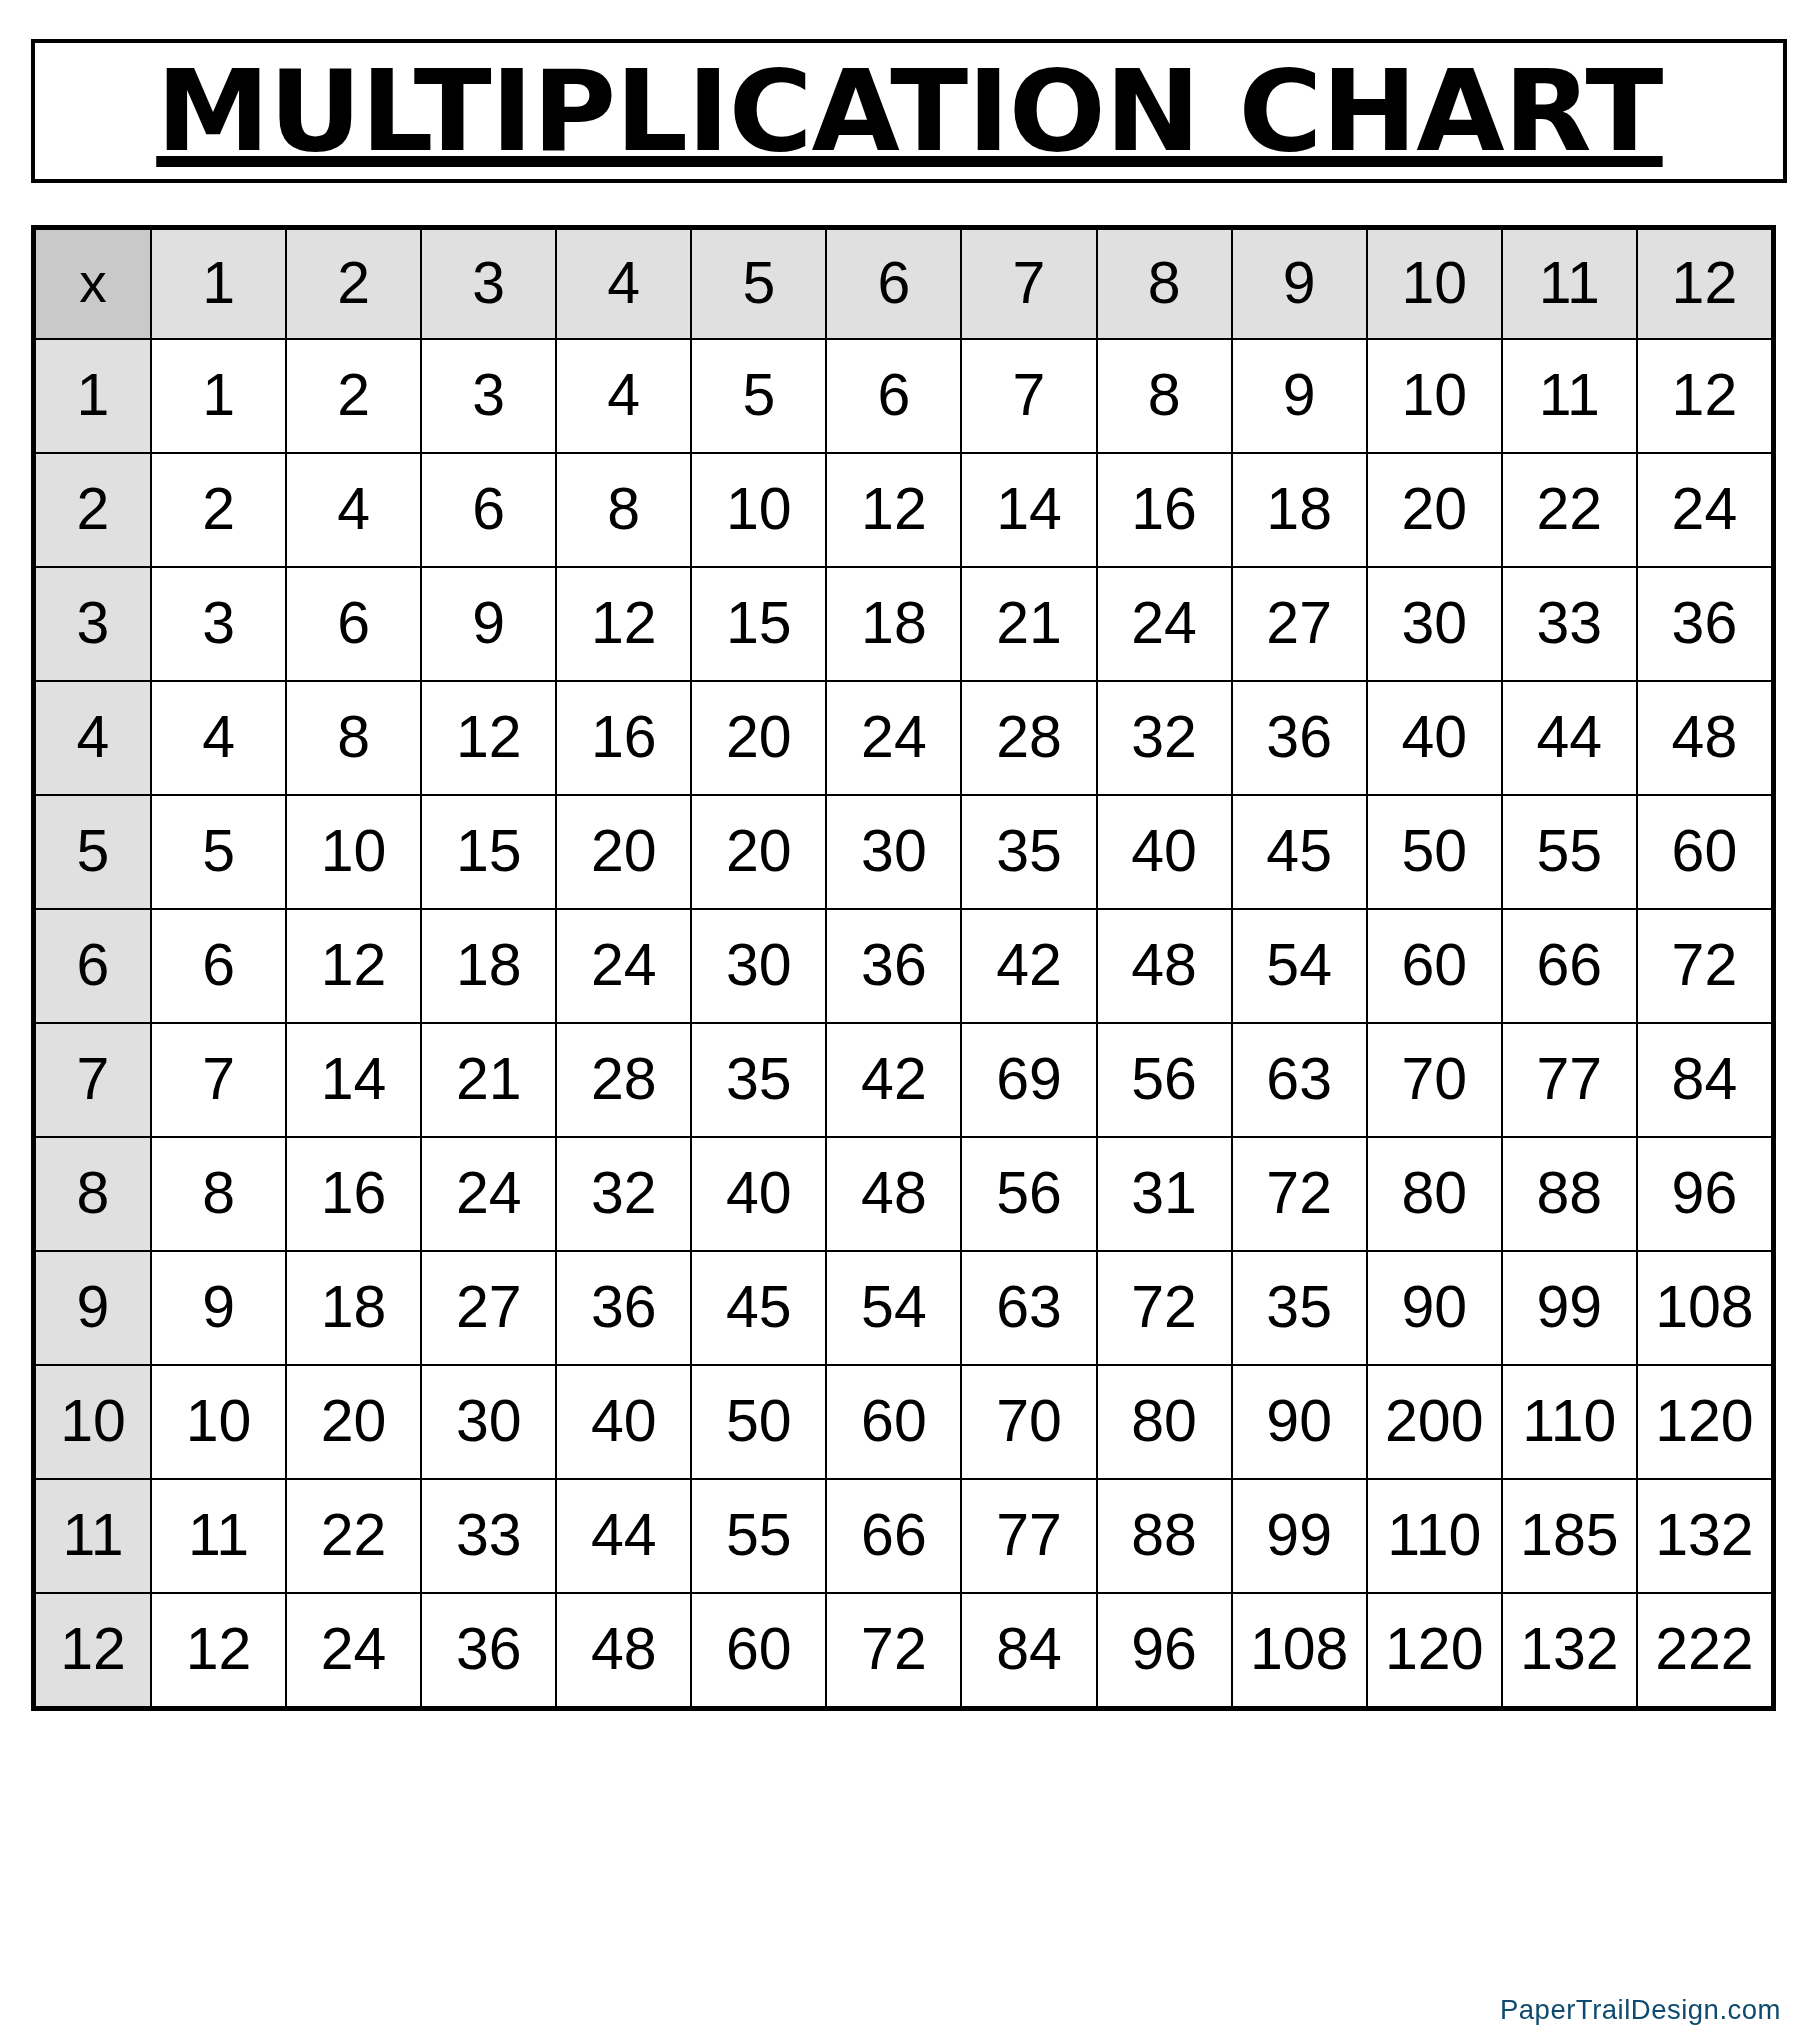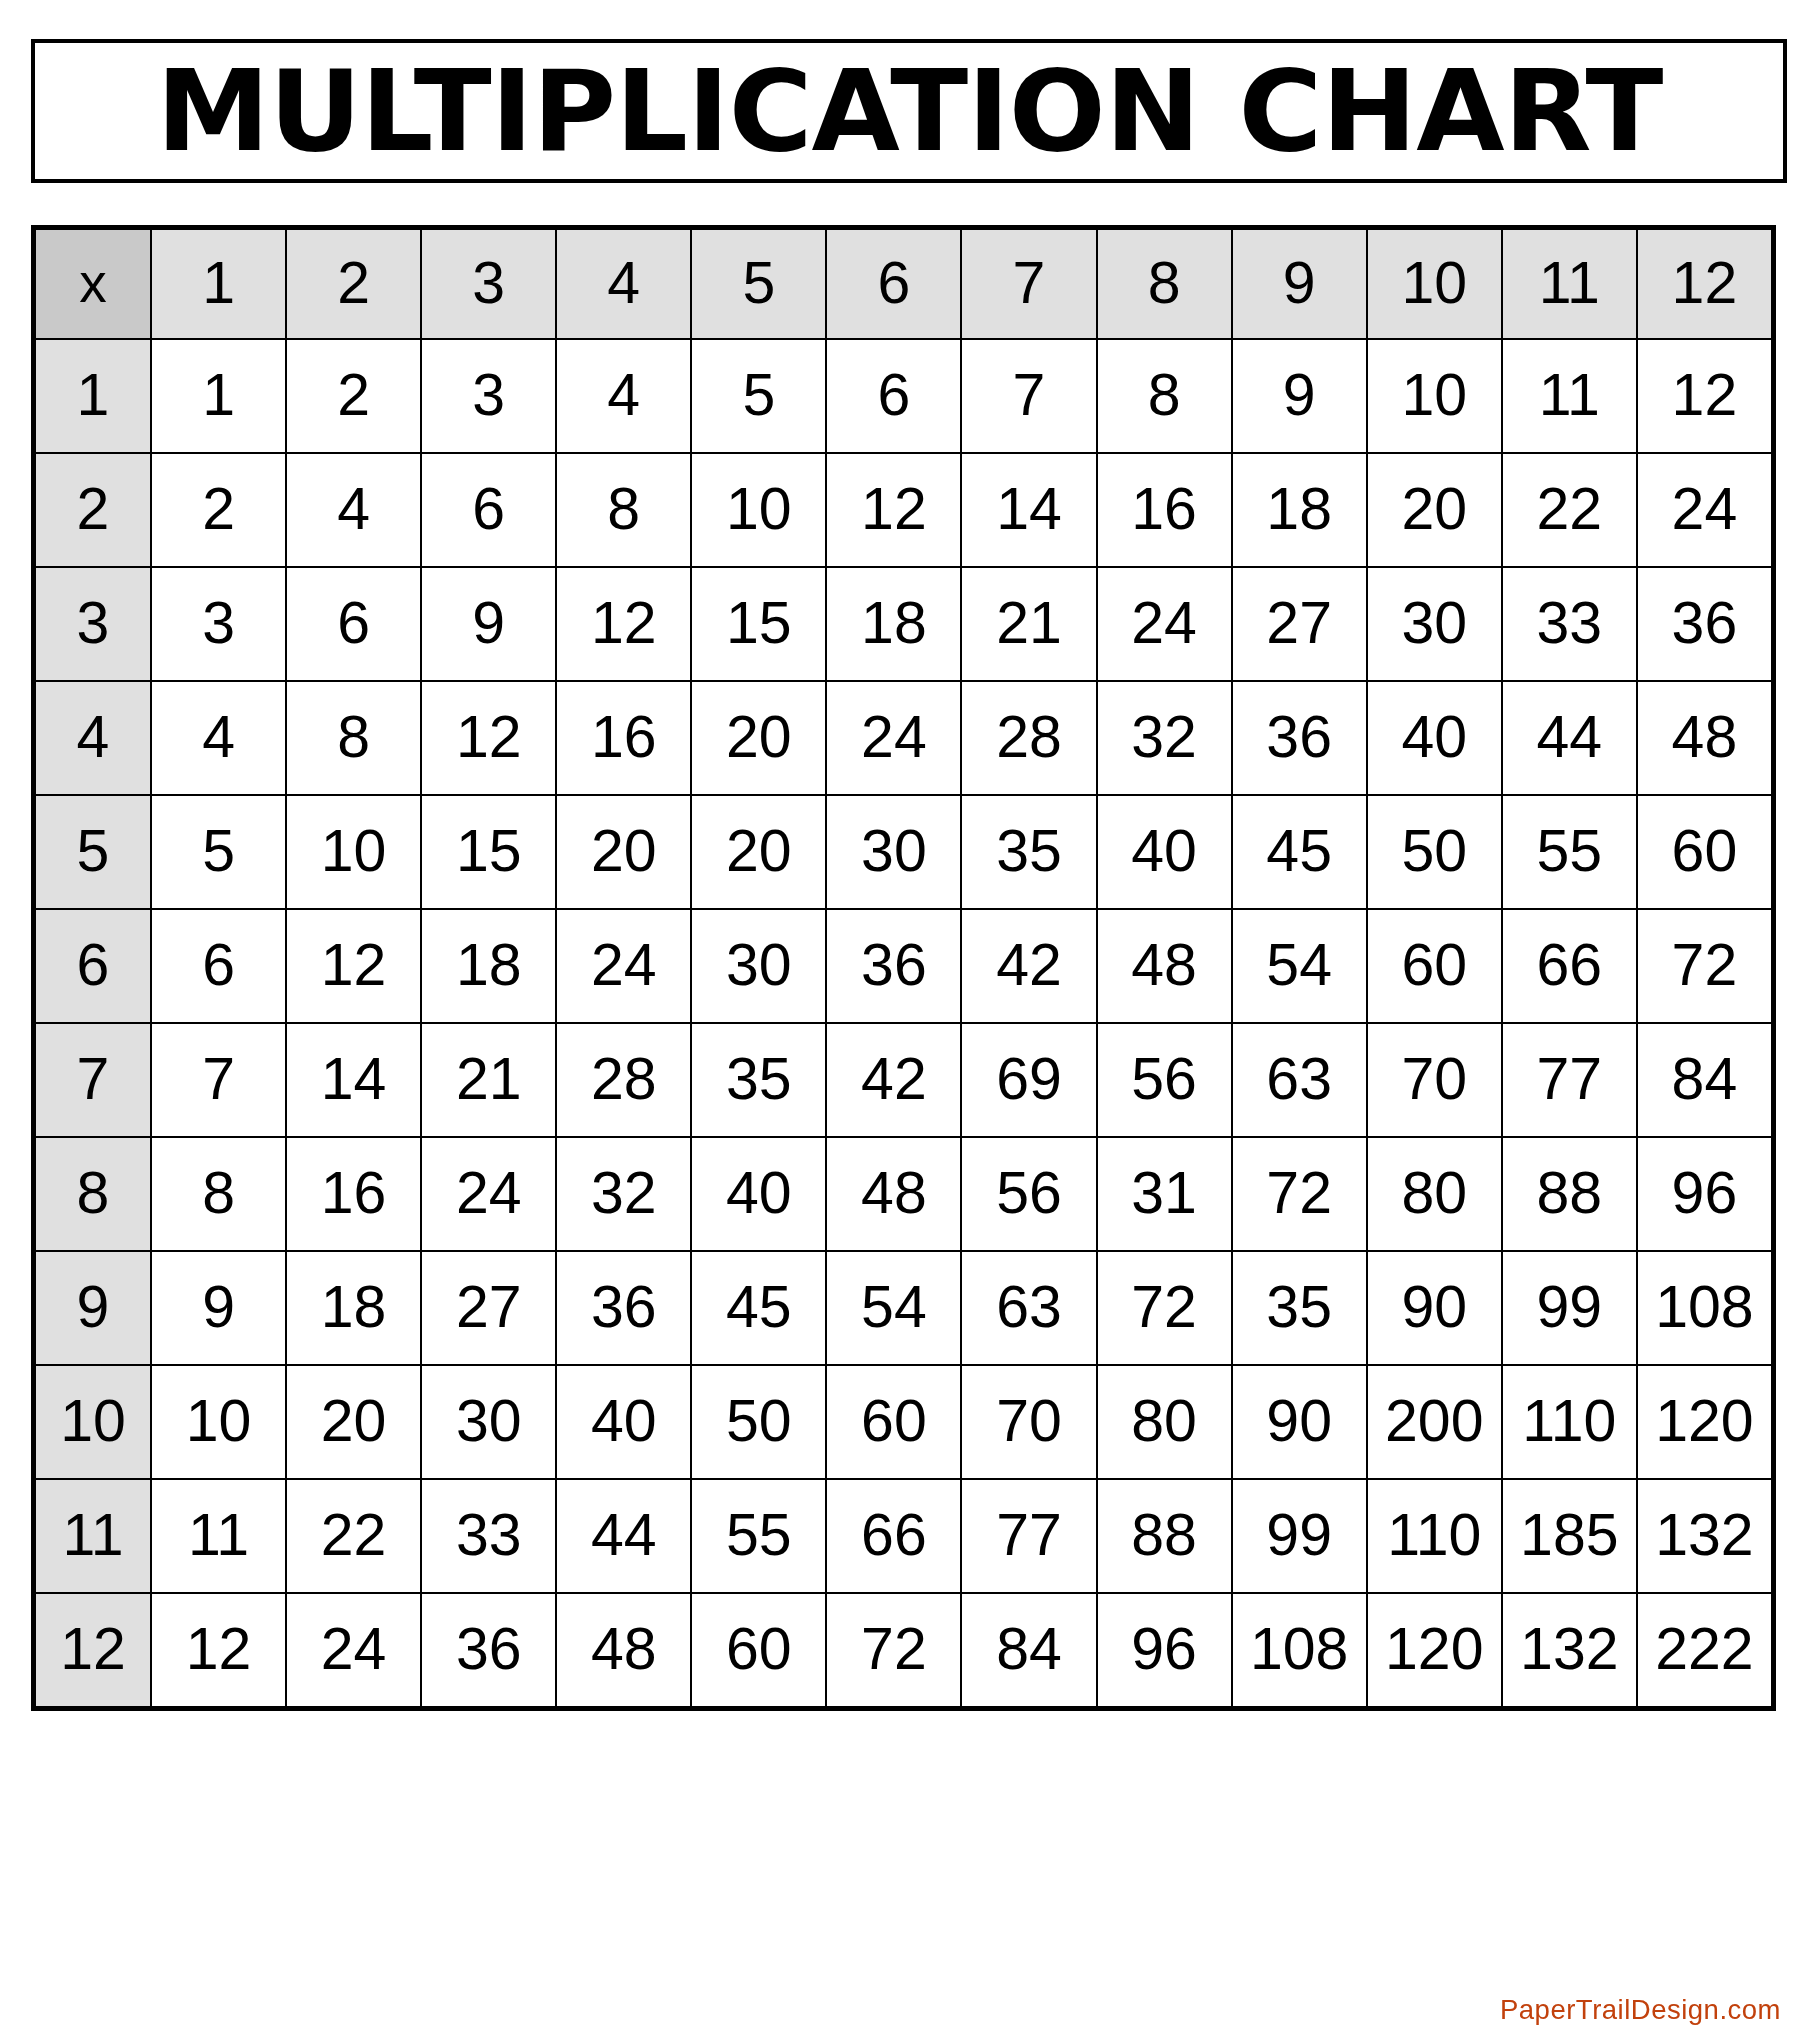--- a/index.html
+++ b/index.html
@@ -24,20 +24,21 @@
 
   
   .title-box {
     border: 4.6px solid #000000;
     height: 136px;
     display: flex;
     align-items: center;
     justify-content: center;
     margin: 11px 0 42px 0;
     background: #ffffff;
+    text-decoration: underline;
   }
   .title-text {
     font-family: "DejaVu Sans", sans-serif;
     font-weight: 700;
     font-size: 112px;
     line-height: 1;
     letter-spacing: -0.9px;
     white-space: nowrap;
     transform: scaleX(1.02);
   }
@@ -85,21 +86,21 @@
     width: 116px;
   }
 
   
   .credit {
     position: absolute;
     right: 37px;
     bottom: 13px;
     font-family: "Liberation Sans", sans-serif;
     font-size: 27.5px;
-    color: #c2410c;
+    color: #0c4a6e;
     letter-spacing: 0.5px;
   }
 </style>
 </head>
 <body>
 
 <div class="page">
 
   <div class="title-box">
     <div class="title-text">MULTIPLICATION CHART</div>

